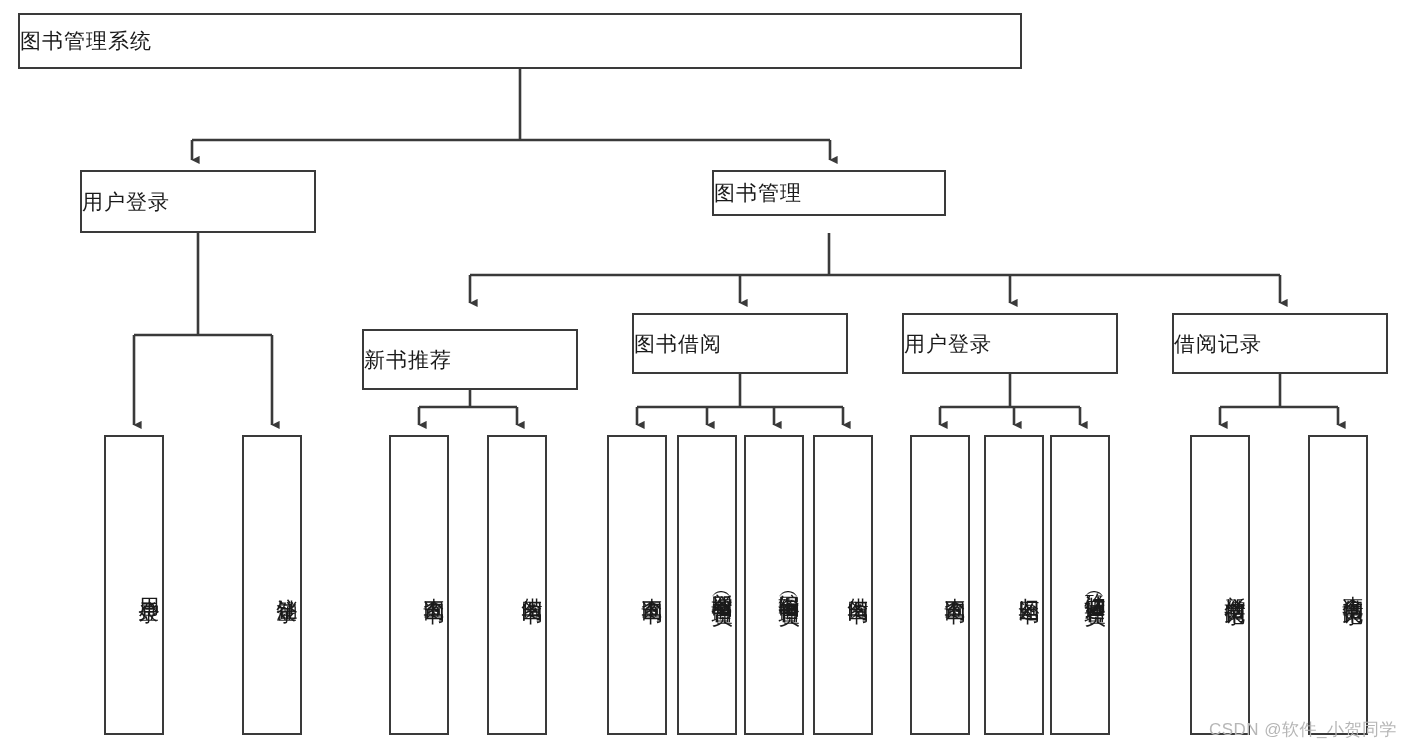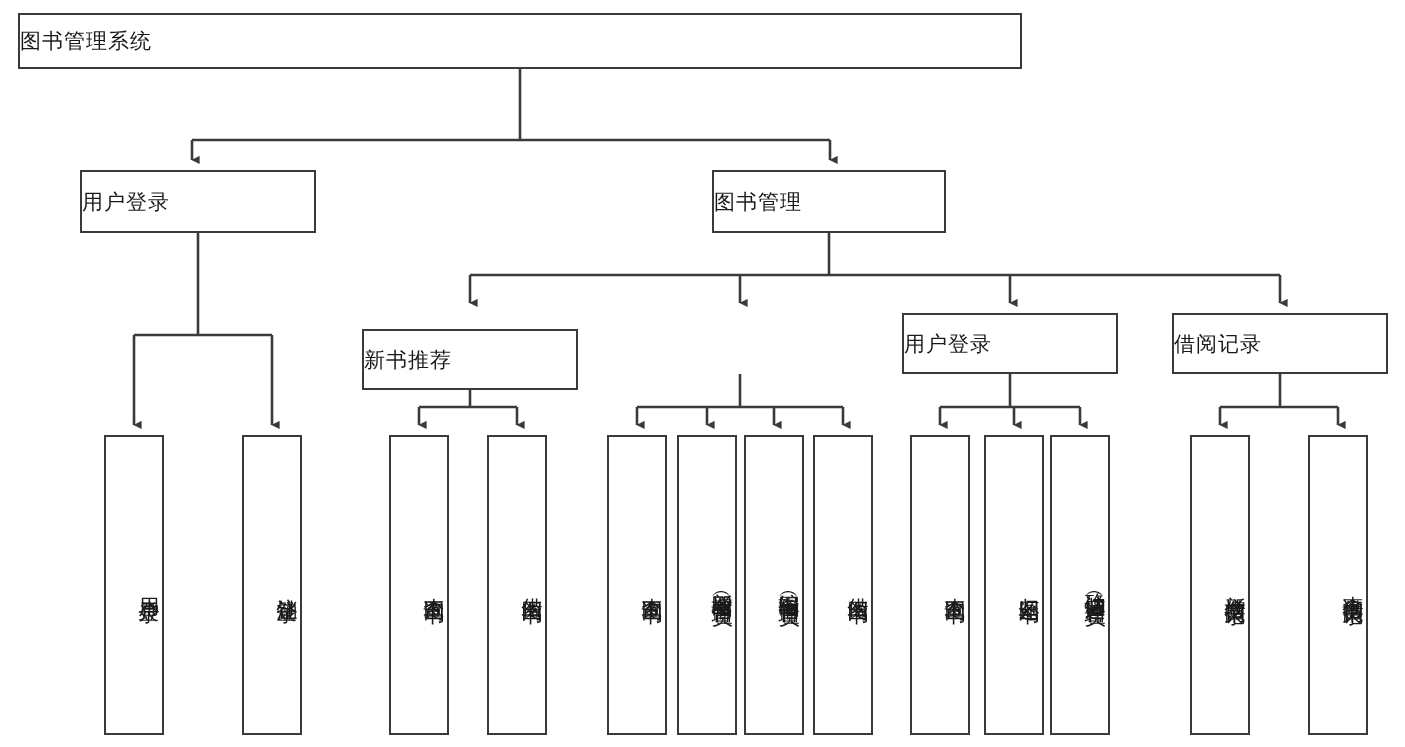--- a/index.html
+++ b/index.html
@@ -123,26 +123,29 @@
     </g>
   </svg>
 
   <div class="node horiz" style="left: 18px; top: 13px; width: 1004px; height: 56px; border-color: rgb(58, 58, 58); background: rgb(255, 255, 255); color: rgb(26, 26, 26);">
     <span>图书管理系统</span>
   </div>
 
   <div class="node horiz" style="left: 80px; top: 170px; width: 236px; height: 63px; border-color: rgb(58, 58, 58); background: rgb(255, 255, 255); color: rgb(26, 26, 26);">
     <span>用户登录</span>
   </div>
-  <div class="node horiz" style="left: 712px; top: 170px; width: 234px; height: 63px; border-color: rgb(58, 58, 58); background: rgb(255, 255, 255); color: rgb(26, 26, 26);">
+  <div class="node horiz" style="left: 712px; top: 170px; width: 234px; height: 46px; border-color: rgb(58, 58, 58); background: rgb(255, 255, 255); color: rgb(26, 26, 26);">
     <span>图书管理</span>
   </div>
 
   <div class="node horiz" style="left: 362px; top: 313px; width: 216px; height: 61px; border-color: rgb(58, 58, 58); background: rgb(255, 255, 255); color: rgb(26, 26, 26); margin-top: 16px;">
     <span>新书推荐</span>
+  </div>
+  <div class="node horiz" style="left: 632px; top: 313px; width: 216px; height: 61px; border-color: rgb(58, 58, 58); background: rgb(255, 255, 255); color: rgb(26, 26, 26);">
+    <span>图书借阅</span>
   </div>
   <div class="node horiz" style="left: 902px; top: 313px; width: 216px; height: 61px; border-color: rgb(58, 58, 58); background: rgb(255, 255, 255); color: rgb(26, 26, 26);">
     <span>用户登录</span>
   </div>
   <div class="node horiz" style="left: 1172px; top: 313px; width: 216px; height: 61px; border-color: rgb(58, 58, 58); background: rgb(255, 255, 255); color: rgb(26, 26, 26);">
     <span>借阅记录</span>
   </div>
 
   <div class="node vert" style="left: 104px; top: 435px; width: 60px; height: 300px; border-color: rgb(58, 58, 58); background: rgb(255, 255, 255); color: rgb(26, 26, 26);">
     <span class="vtext">用户登录</span>
@@ -177,14 +180,15 @@
   <div class="node vert" style="left: 1050px; top: 435px; width: 60px; height: 300px; border-color: rgb(58, 58, 58); background: rgb(255, 255, 255); color: rgb(26, 26, 26);">
     <span class="vtext">确认归还（管理员）</span>
   </div>
   <div class="node vert" style="left: 1190px; top: 435px; width: 60px; height: 300px; border-color: rgb(58, 58, 58); background: rgb(255, 255, 255); color: rgb(26, 26, 26);">
     <span class="vtext">新增借阅记录</span>
   </div>
   <div class="node vert" style="left: 1308px; top: 435px; width: 60px; height: 300px; border-color: rgb(58, 58, 58); background: rgb(255, 255, 255); color: rgb(26, 26, 26);">
     <span class="vtext">查询借阅记录</span>
   </div>
 
+  <div id="watermark" style="color: rgb(182, 182, 182);">CSDN @软件_小贺同学</div>
 
 </div>
 
 </body></html>

